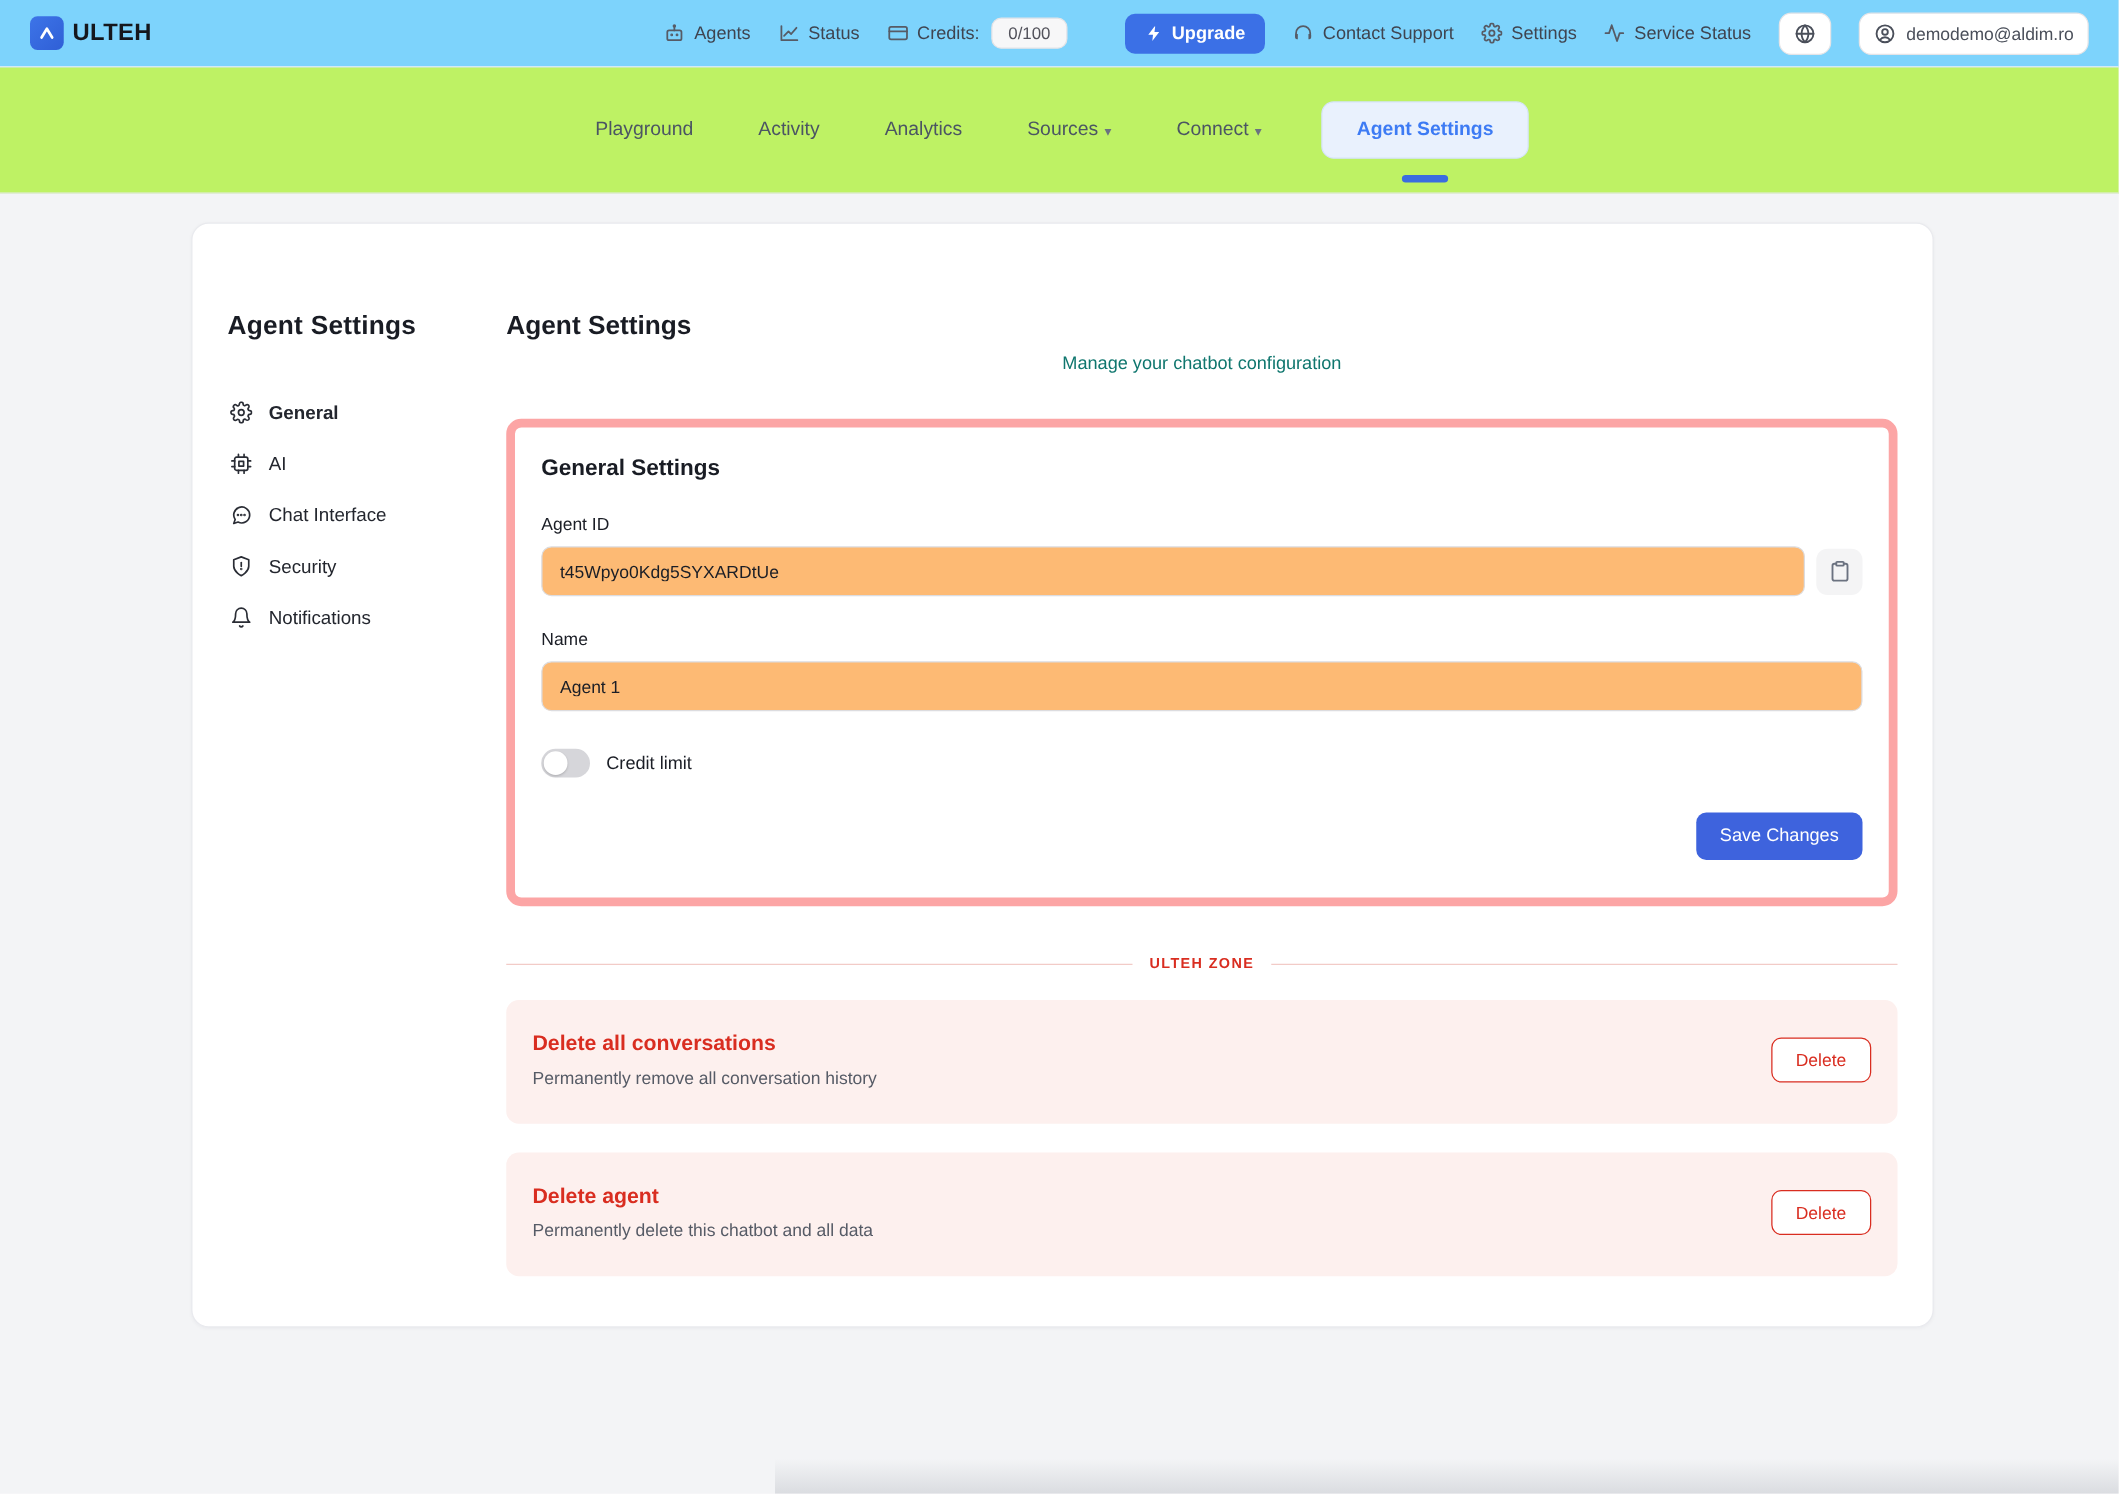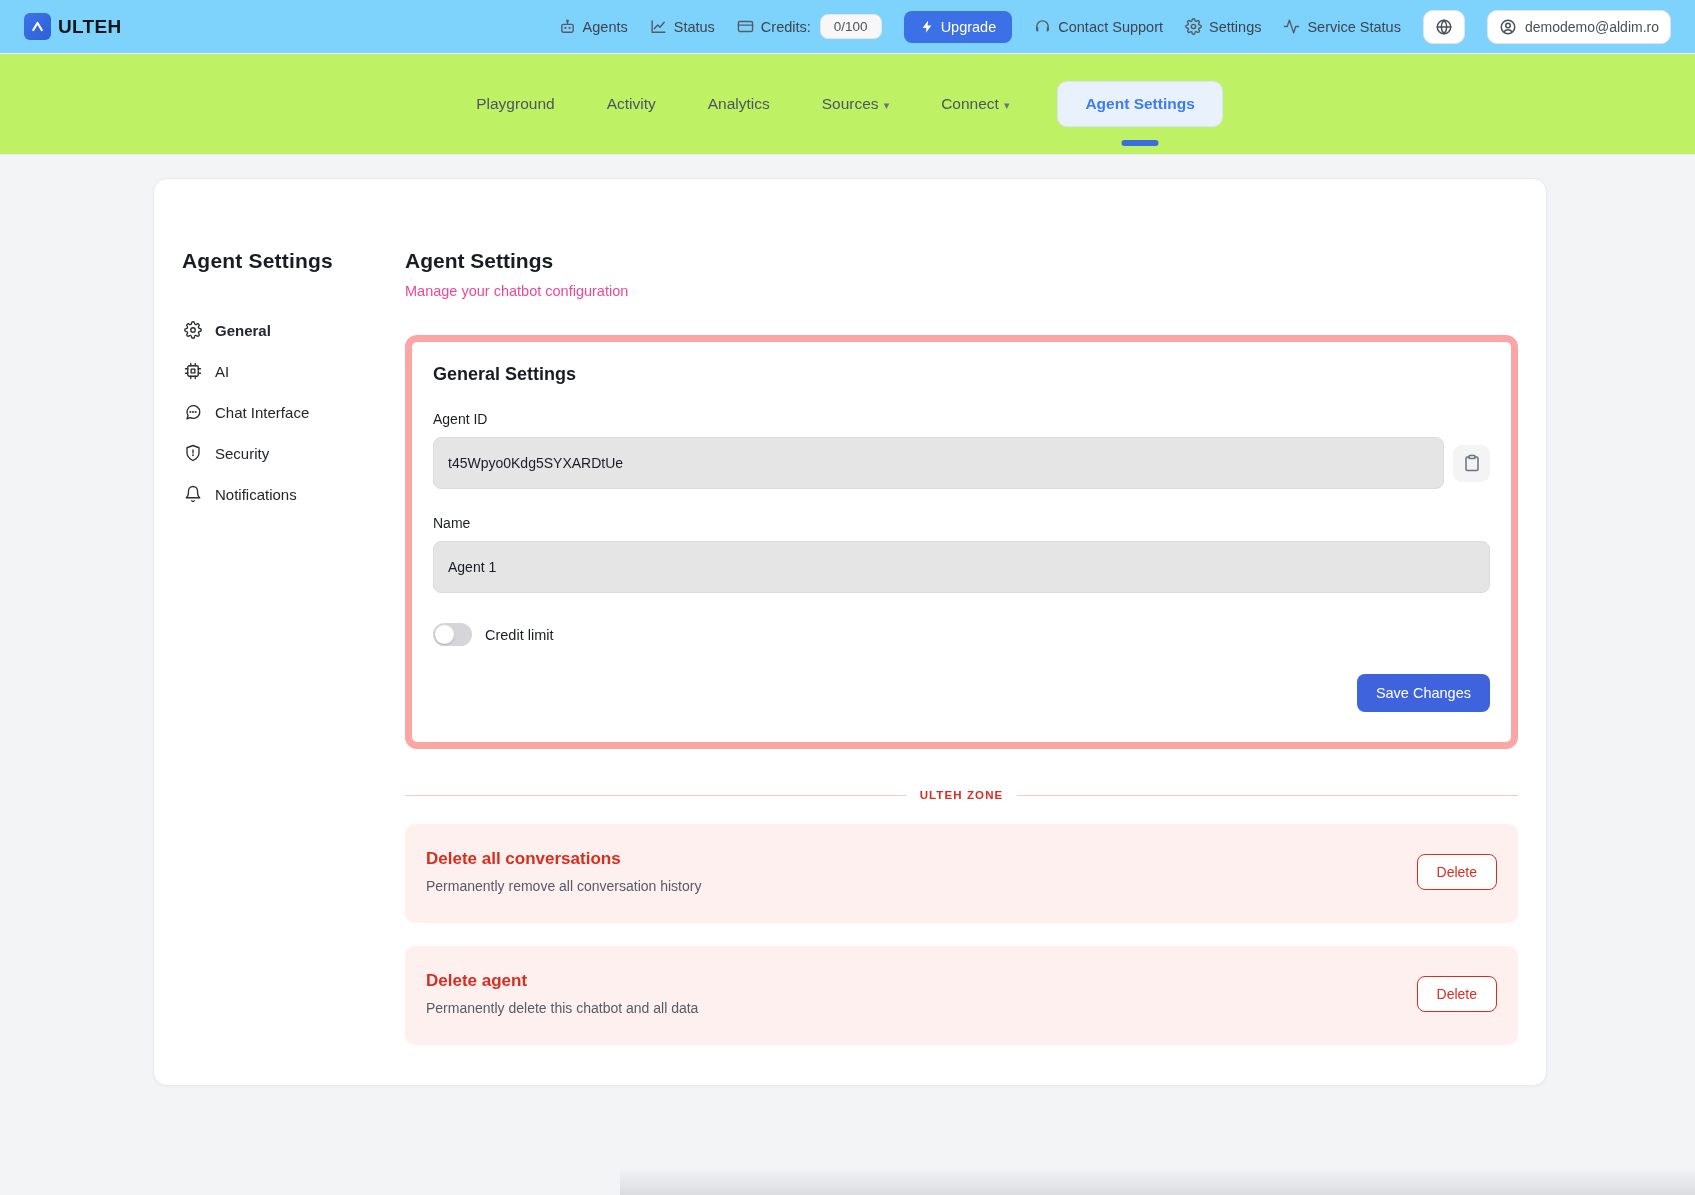--- a/index.html
+++ b/index.html
@@ -24,22 +24,22 @@
   .brand-name { font-size:19px; font-weight:700; color:#15171c; letter-spacing:.3px; }
   .header-right { margin-left:auto; display:flex; align-items:center; gap:22px; }
   .hnav { display:flex; align-items:center; gap:7px; font-size:14.5px; color:#3f4450; cursor:pointer; white-space:nowrap; }
   .hnav .ic { color:#565b66; }
   .credits-badge {
     font-size:13.5px; color:#52525b; background:#f7f7f8;
     border:1px solid #e4e4e7; border-radius:8px; padding:4px 13px; margin-left:2px;
   }
   .upgrade-btn {
     display:flex; align-items:center; gap:7px; background:#3b70e6; color:#fff;
-    border:none; border-radius:8px; padding:8px 16px; font-size:14.5px; font-weight:400;
-    cursor:pointer; font-family:inherit;
+    border:none; border-radius:8px; padding:8px 16px; font-size:14.5px; font-weight:700;
+    cursor:pointer; font-family:inherit;margin-left:24px;
   }
   .pill-btn {
     display:flex; align-items:center; gap:8px; background:#fff; border:1px solid #e4e4e7;
     border-radius:10px; padding:7px 11px; color:#4a4f5a; cursor:pointer; font-size:14px;
   }
 
   
   .tabbar {
     height:101px; background:#bef264; border-bottom:1px solid #e8eaee;
     display:flex; align-items:center; justify-content:center; gap:44px;
@@ -64,31 +64,31 @@
   }
   .side { width:251px; padding:70px 0 0 28px; flex-shrink:0; }
   .side-title { font-size:21px; font-weight:700; color:#191c24; letter-spacing:.2px; }
   .side-menu { margin-top:38px; display:flex; flex-direction:column; gap:3px; }
   .side-item { display:flex; align-items:center; gap:13px; padding:10px 2px; font-size:15px; color:#23262e; cursor:pointer; border-radius:8px; }
   .side-item .ic { color:#2a2d35; }
   .side-item.active { font-weight:700; }
 
   .main { flex:1; padding:70px 28px 0 0; }
   .main-title { font-size:21px; font-weight:700; color:#191c24; }
-  .main-sub { margin-top:10px; font-size:14.5px; color:#ec4899; }
+  .main-sub { margin-top:10px; font-size:14.5px; color:#0f766e;text-align:center; }
 
   .settings-card {
     margin-top:36px; border:7px solid #fca5a5; border-radius:12px;
     padding:22px 21px 30px 21px; background:#fff;
   }
   .settings-title { font-size:18px; font-weight:700; color:#191c24; }
   .field-label { margin-top:26px; font-size:14px; color:#1b1e26; }
   .id-row { display:flex; align-items:center; gap:9px; margin-top:10px; }
   .text-input {
-    flex:1; height:52px; background:#e5e5e5; border:1px solid #dcdcdf; border-radius:8px;
+    flex:1; height:40px; background:#fdba74; border:1px solid #dcdcdf; border-radius:8px;
     padding:0 14px; font-size:14px; color:#1b1e26; font-family:inherit; outline:none; width:100%;
   }
   .copy-btn {
     width:37px; height:37px; background:#f4f4f5; border:none; border-radius:9px;
     display:flex; align-items:center; justify-content:center; cursor:pointer; color:#6b7280; flex-shrink:0;
   }
   .toggle-row { display:flex; align-items:center; gap:13px; margin-top:30px; }
   .toggle {
     width:39px; height:23px; border-radius:12px; background:#d6d6da; position:relative; cursor:pointer;
   }

